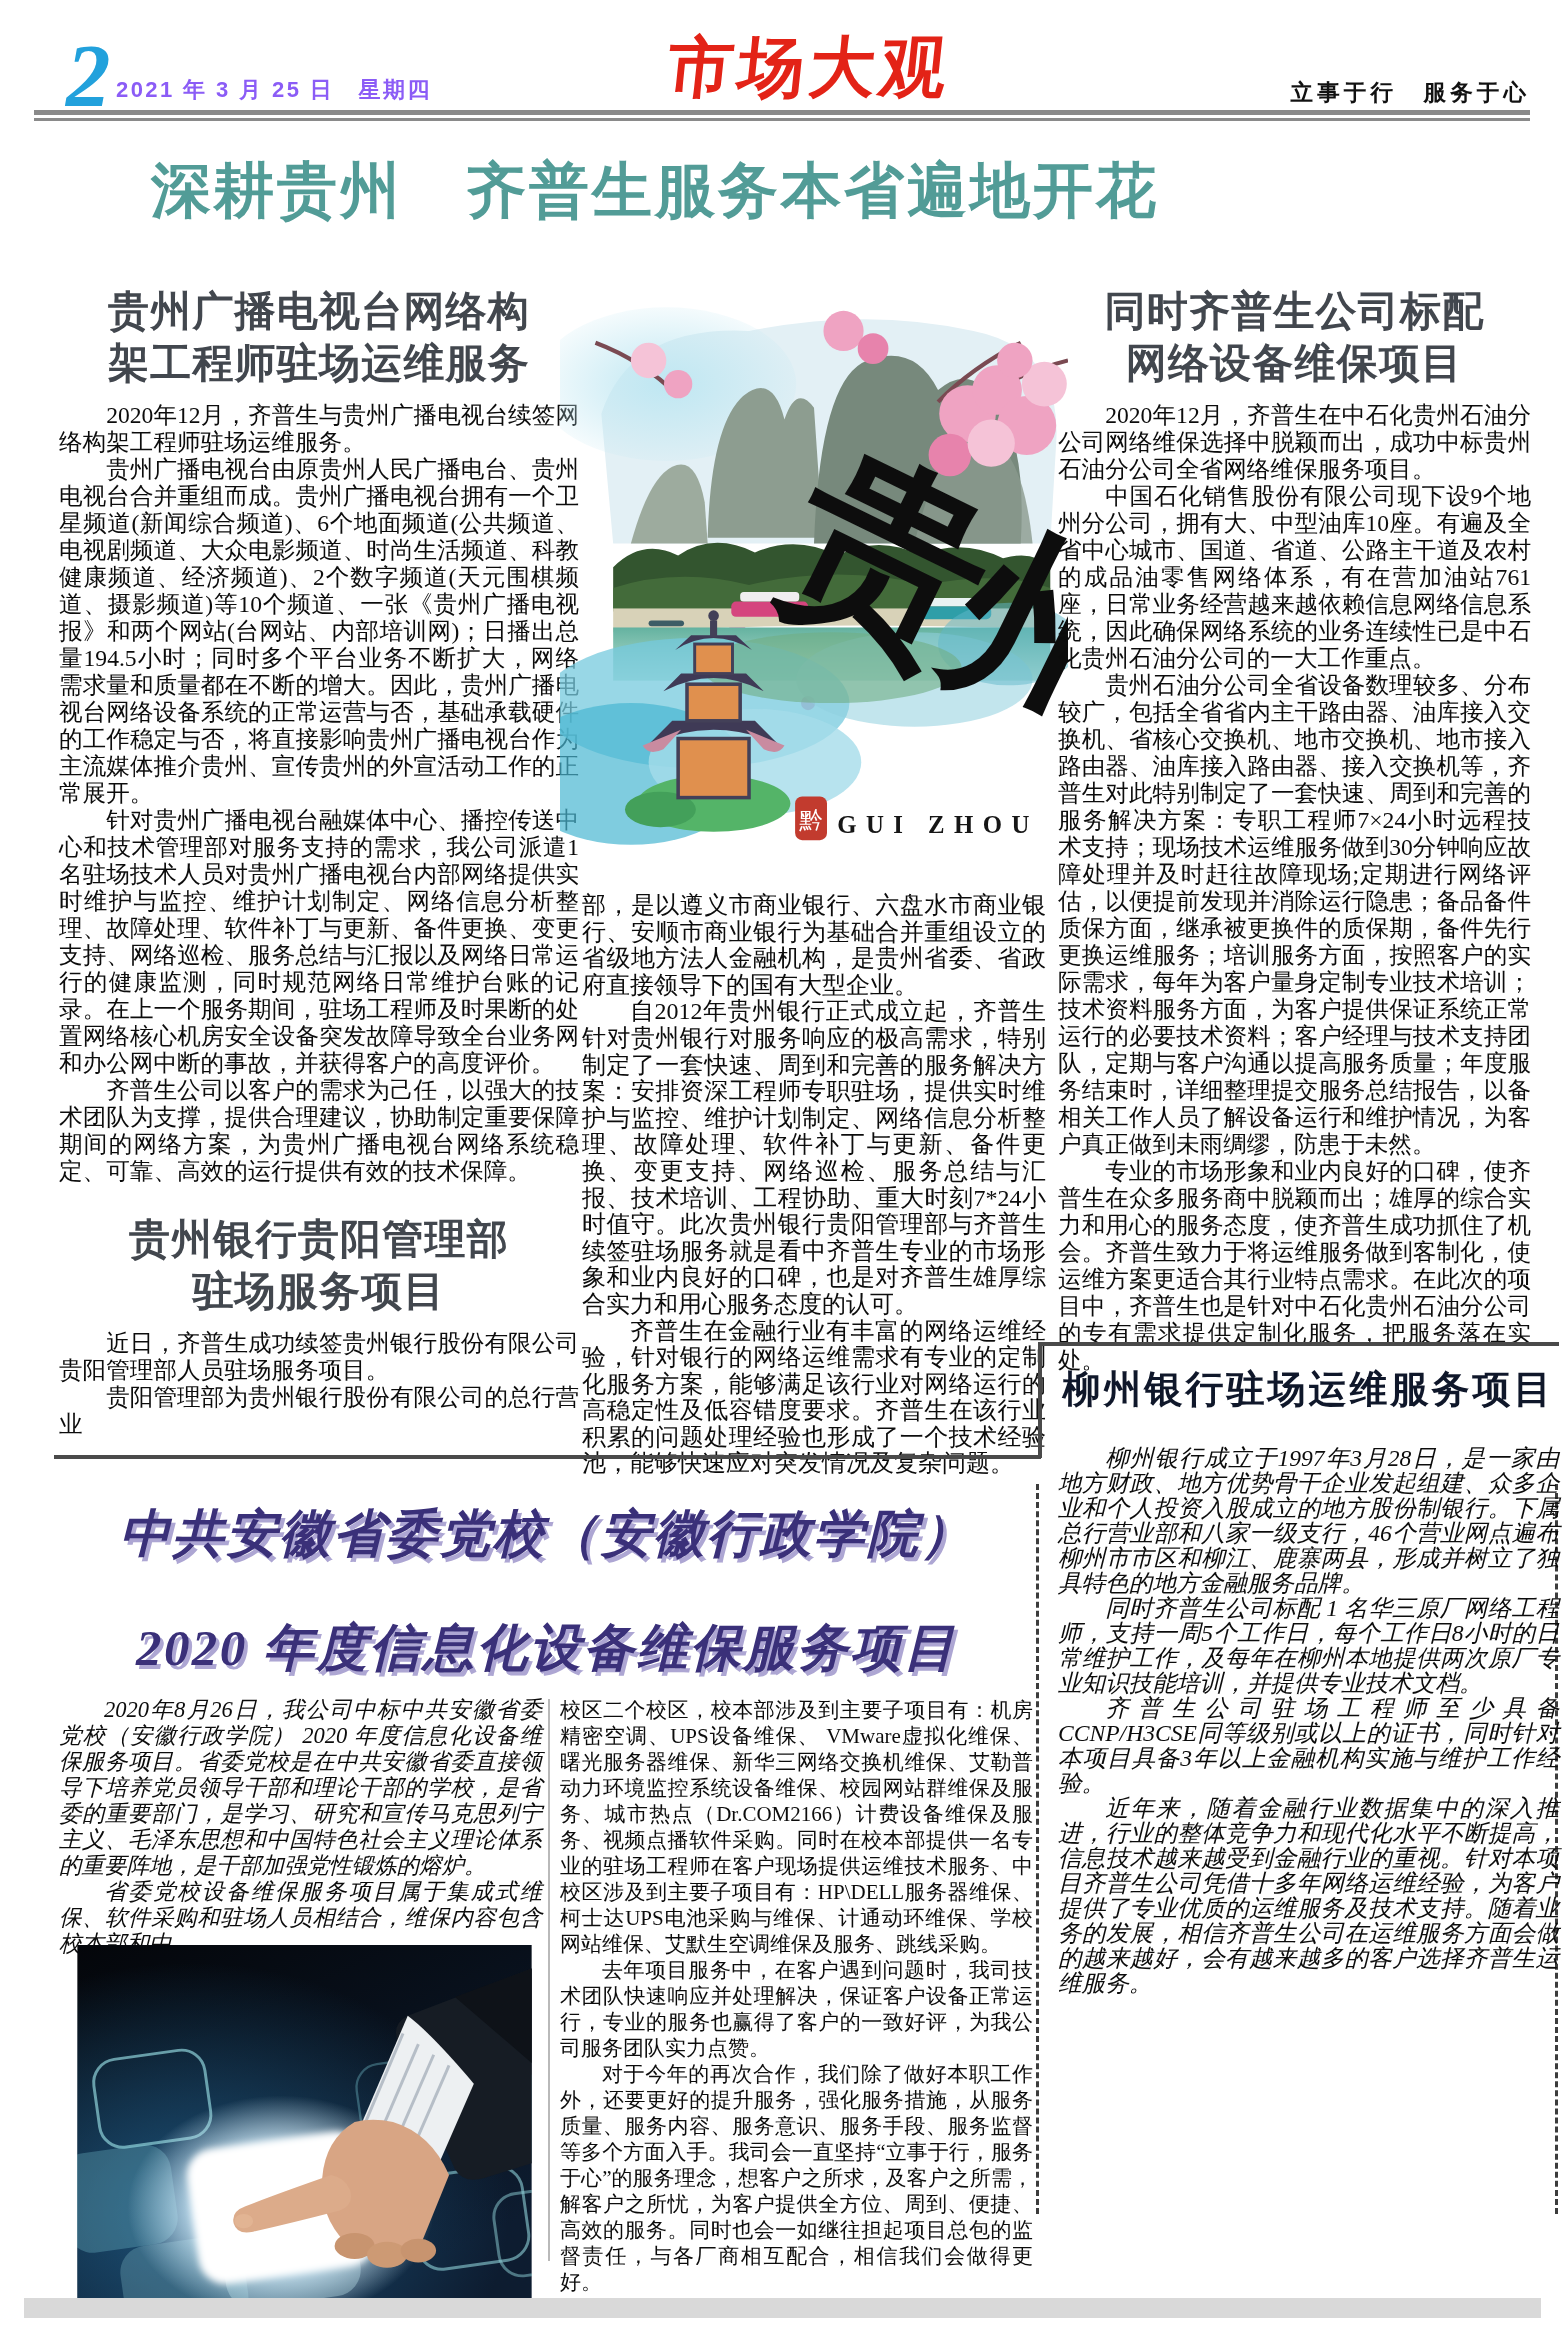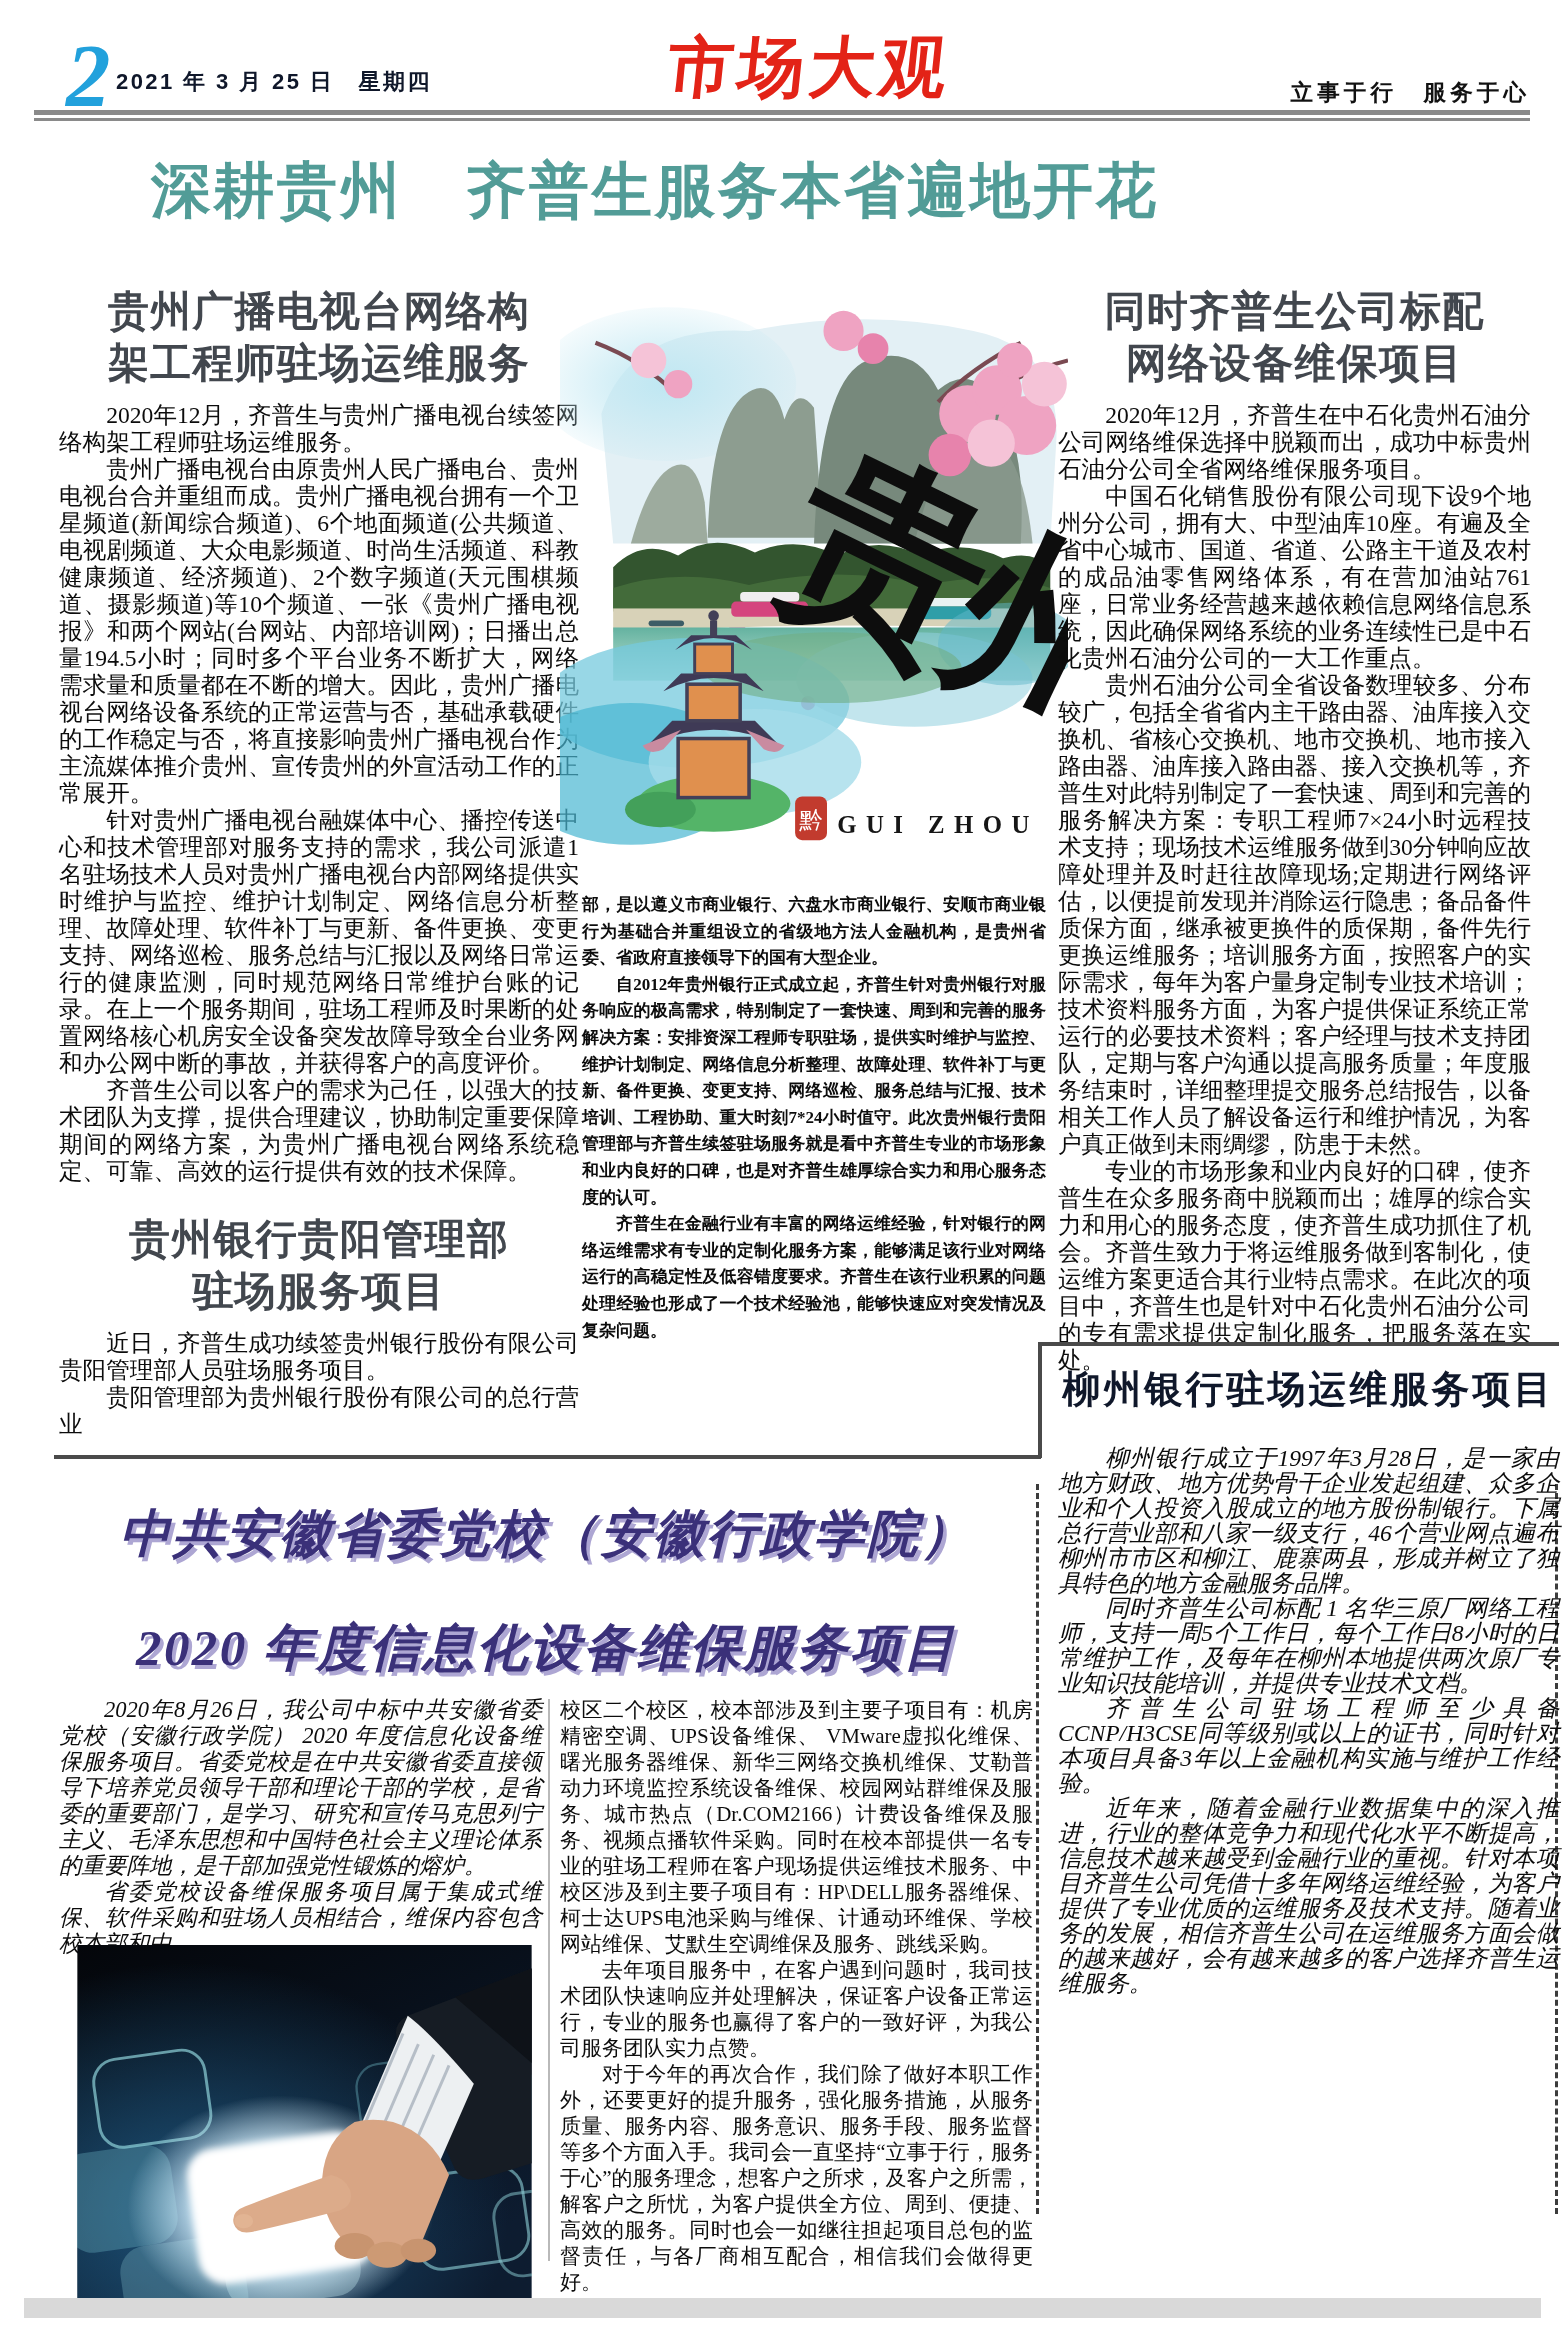--- a/index.html
+++ b/index.html
@@ -11,23 +11,23 @@
     color:#0c0c0c;
     overflow:hidden;
   }
   
   .pagenum{
     position:absolute;left:66px;top:31px;
     font:italic bold 89px/1 "Liberation Serif","DejaVu Serif",serif;
     color:#22a1dc;
   }
   .hdr-date{
-    position:absolute;left:116px;top:71px;
+    position:absolute;left:116px;top:79px;
     font:bold 22px/1 "Liberation Sans","DejaVu Sans",sans-serif;
-    letter-spacing:2.4px;color:#0f172a;
+    letter-spacing:2.4px;color:#8b5cf6;
   }
   .masthead{
     position:absolute;left:668px;top:34px;
     font:bold 66px/1 "Liberation Sans","DejaVu Sans",sans-serif;
     color:#e32317;letter-spacing:4.7px;
     transform:skewX(-6deg);
   }
   .slogan{
     position:absolute;right:34px;top:82px;
     font:bold 22.5px/1 "Liberation Sans","DejaVu Sans",sans-serif;
@@ -51,21 +51,21 @@
 
   .art-title{
     font:bold 41px/52px "Liberation Sans","DejaVu Sans",sans-serif;
     color:#42474e;text-align:center;letter-spacing:1.2px;margin:0;
   }
   .art-title.second{margin-top:28px;}
   .bodytext{margin-top:13px;}
   .bodytext p{margin:0;text-align:justify;}
   .ind{text-indent:2em;}
   .col-left .bodytext p{font-size:23.6px;line-height:27px;}
-  .col-mid .bodytext p{font-size:17px;line-height:26.6px;font-weight:bold;}
+  .col-mid .bodytext p{font-size:24px;line-height:26.6px;}
   .col-right .bodytext p{font-size:23.6px;line-height:27px;}
 
   .lz-title{
     font:bold 38px/1 "Liberation Sans","DejaVu Sans",sans-serif;
     color:#0f172a;letter-spacing:3px;text-align:center;margin:0;
   }
   .col-liuzhou .bodytext{margin-top:38px;}
   .col-liuzhou .bodytext p{font-size:23.6px;line-height:25px;font-style:italic;}
 
   

